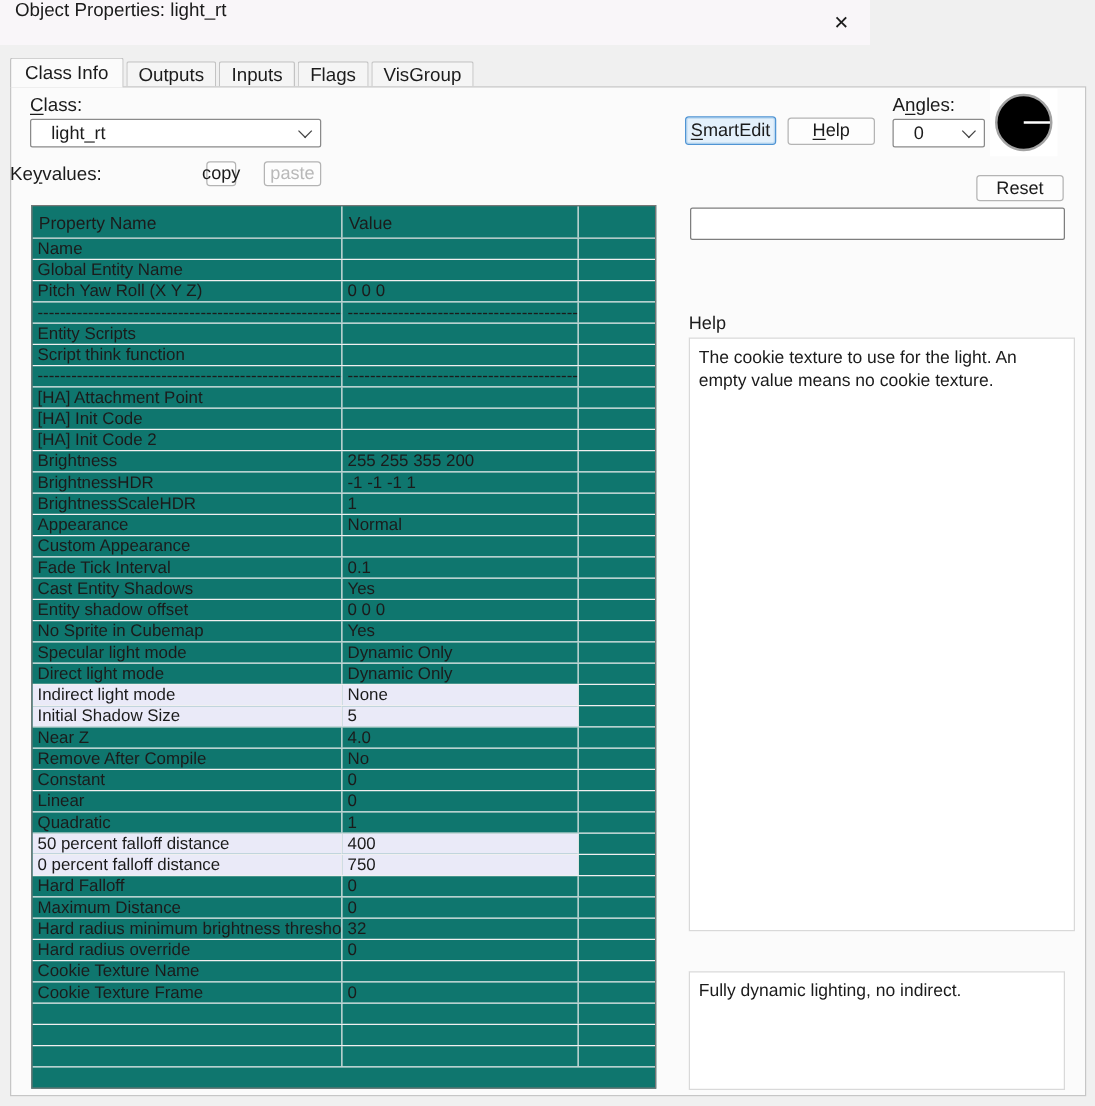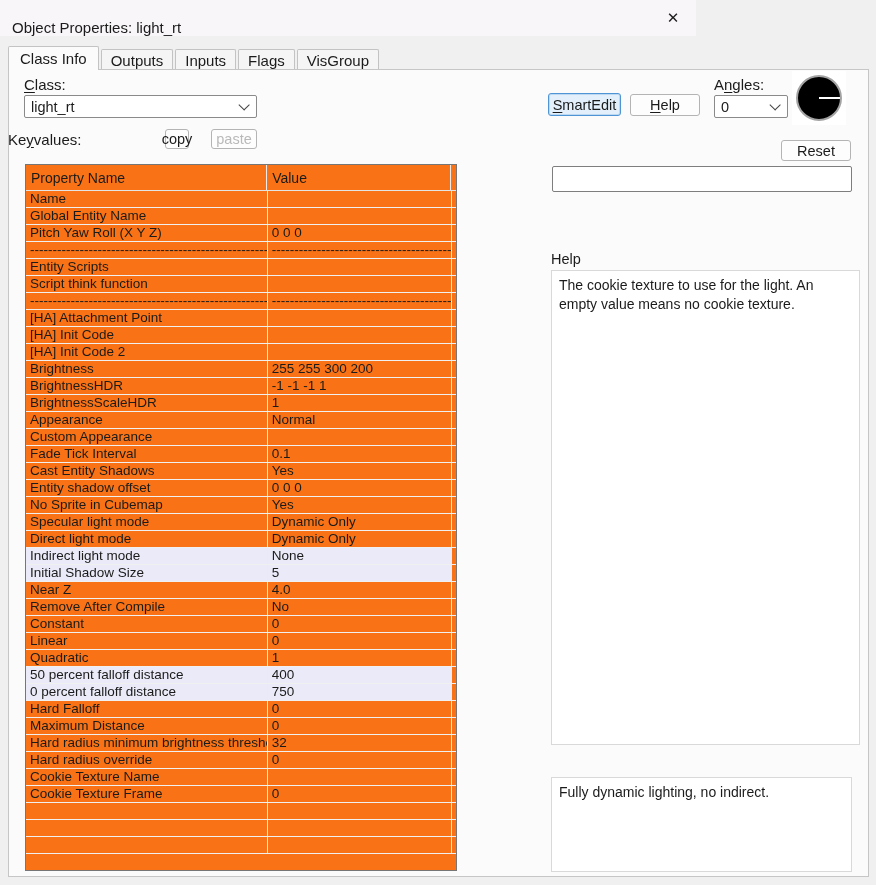--- a/index.html
+++ b/index.html
@@ -28,21 +28,21 @@
     color:var(--ink);
     background:var(--dialog-bg);
     position:relative;
     overflow:hidden;
   }
   .abs{position:absolute;}
   
   .titlebar{
     left:0;top:0;width:696px;height:36px;
     background:var(--titlebar-bg);
-    display:flex;align-items:flex-end;
+    display:flex;align-items:flex-start;
   }
   .titlebar .title{font-size:15px;padding-left:12px;}
   .close-btn{
     position:absolute;right:0;top:0;width:46px;height:36px;
     display:flex;align-items:center;justify-content:center;
     font-size:15px;cursor:default;
   }
   
   .tabstrip{left:8px;top:46px;height:24px;display:flex;align-items:flex-end;}
   .tab{
@@ -67,21 +67,21 @@
   .page{
     left:8px;top:69px;width:861px;height:808px;
     background:var(--page-bg);
     border:1px solid var(--page-border);
   }
   .lbl{font-size:15px;}
   .mn-key{text-decoration:underline;text-underline-offset:2px;}
   
   .combo{
     background:#fff;border:1px solid var(--ctrl-border);border-radius:2px;
-    display:flex;align-items:center;font-size:14.5px;
+    display:flex;align-items:center;font-size:14.5px;padding-left:10px;
   }
   .combo .val{flex:1;padding-left:6px;white-space:nowrap;overflow:hidden;}
   .chev{
     width:8px;height:8px;margin-right:10px;
     border-right:1.5px solid #444;border-bottom:1.5px solid #444;
     transform:rotate(45deg) translateY(-3px);
   }
   
   .btn{
     background:var(--btn-bg);border:1px solid var(--btn-border);border-radius:3px;
@@ -97,22 +97,22 @@
   .anglecircle{
     width:46px;height:46px;border-radius:50%;
     background:#000;border:2px solid #a3a3a3;position:relative;
   }
   .anglecircle .tick{
     position:absolute;left:50%;top:50%;width:21px;height:2px;
     background:#fff;transform:translateY(-1px);
   }
   
   .proptable{
-    left:25px;top:164px;width:432px;height:707px;
-    background:#f97316;border:1px solid var(--table-border);
+    left:25px;top:164px;width:500px;height:707px;
+    background:#0f766e;border:1px solid var(--table-border);
     overflow:hidden;font-size:13.5px;
   }
   .thead{display:flex;height:26px;border-bottom:1px solid #e4e4e4;}
   .thead .hc{padding:5px 0 0 5px;font-size:14px;white-space:nowrap;overflow:hidden;}
   .trow{display:flex;height:17px;border-bottom:1px solid var(--grid-line);}
   .cell{height:100%;white-space:nowrap;overflow:hidden;padding-left:4px;line-height:16px;}
   .c-name{width:248px;border-right:1px solid var(--grid-vline);}
   .c-val{width:189px;border-right:1px solid var(--grid-vline);}
   .c-x{flex:1;}
   .trow.hl .c-name,.trow.hl .c-val{background:var(--hl);}
@@ -246,21 +246,21 @@
         <div class="cell c-val"></div>
         <div class="cell c-x"></div>
       </div>
       <div class="trow">
         <div class="cell c-name">[HA] Init Code 2</div>
         <div class="cell c-val"></div>
         <div class="cell c-x"></div>
       </div>
       <div class="trow">
         <div class="cell c-name">Brightness</div>
-        <div class="cell c-val">255 255 300 200</div>
+        <div class="cell c-val">255 255 355 200</div>
         <div class="cell c-x"></div>
       </div>
       <div class="trow">
         <div class="cell c-name">BrightnessHDR</div>
         <div class="cell c-val">-1 -1 -1 1</div>
         <div class="cell c-x"></div>
       </div>
       <div class="trow">
         <div class="cell c-name">BrightnessScaleHDR</div>
         <div class="cell c-val">1</div>

